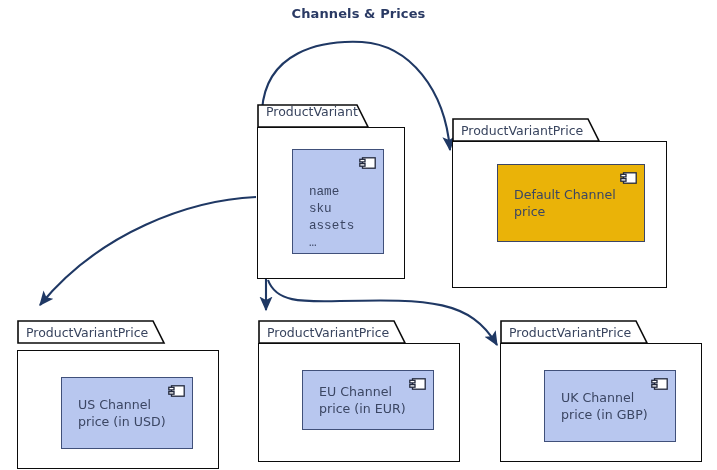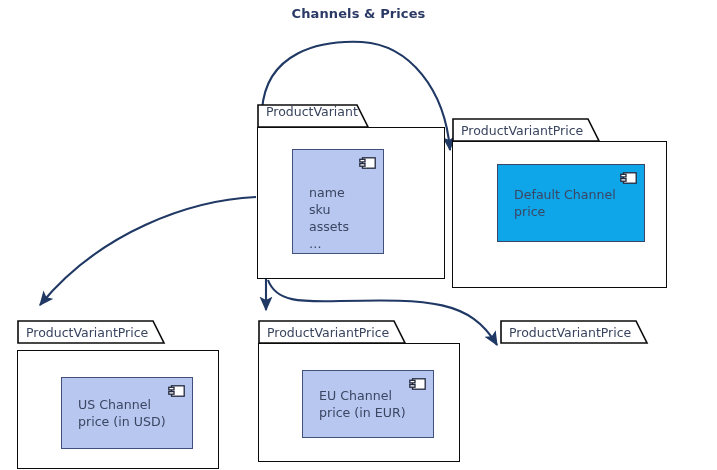--- a/index.html
+++ b/index.html
@@ -82,21 +82,21 @@
   }
 
   
   .component {
     position: absolute;
     box-sizing: border-box;
     border: 1.6px solid #40507a;
     background: #b8c7ef;
   }
   .component.gray {
-    background: #0ea5e9;
+    background: #eab308;
     border-color: #3b4566;
     padding-left: 24px;
   }
   .component .comp-text {
     position: absolute;
     left: 16px;
     top: 50%;
     transform: translateY(-50%);
     font-size: 12.6px;
     line-height: 17px;
@@ -138,21 +138,21 @@
     <path d="M 268,280 C 276,302 300,302 340,301 C 430,299 470,300 497,345" fill="none" stroke="#1f3864" stroke-width="2.1" marker-end="url(#ah)"></path>
   </svg>
 
   <div class="package" style="left:257px; top:104px; width:160px; height:175px;">
     <svg class="pkg-tab-svg" width="112" height="24" viewBox="0 0 112 24">
       <path d="M1,23 L1,1 L100,1 L111,23 Z" fill="#ffffff" stroke="#0b0b0b" stroke-width="1.6"></path>
     </svg>
     <div class="pkg-tab" style="width:112px; height:15px; background:transparent;">
       <div class="pkg-tab-label">ProductVariant</div>
     </div>
-    <div class="pkg-body" style="top:23px; width:188px; height:152px;">
+    <div class="pkg-body" style="top:23px; width:148px; height:152px;font-family:Liberation Mono, monospace;">
       <div class="component attrs" style="left:34px; top:21px; width:92px; height:105px;">
         <svg class="comp-icon" viewBox="0 0 17 12" xmlns="http://www.w3.org/2000/svg">
           <rect x="3.5" y="0.8" width="12.7" height="10.4" fill="#ffffff" stroke="#23293d" stroke-width="1.3"></rect>
           <rect x="0.8" y="2.3" width="5.2" height="2.6" fill="#ffffff" stroke="#23293d" stroke-width="1.3"></rect>
           <rect x="0.8" y="6.6" width="5.2" height="2.6" fill="#ffffff" stroke="#23293d" stroke-width="1.3"></rect>
         </svg>
         <div class="comp-text">name
 sku
 assets
 …</div>
@@ -201,34 +201,45 @@
   </div>
 
   <div class="package" style="left:258px; top:320px; width:202px; height:142px;">
     <svg class="pkg-tab-svg" width="148" height="24" viewBox="0 0 148 24">
       <path d="M1,23 L1,1 L136,1 L147,23 Z" fill="#ffffff" stroke="#0b0b0b" stroke-width="1.6"></path>
     </svg>
     <div class="pkg-tab" style="width:148px; height:24px; background:transparent;">
       <div class="pkg-tab-label">ProductVariantPrice</div>
     </div>
     <div class="pkg-body" style="top:23px; width:202px; height:119px;">
-      <div class="component" style="left:43px; top:26px; width:132px; height:68px;">
+      <div class="component" style="left:43px; top:26px; width:132px; height:60px;">
         <svg class="comp-icon" viewBox="0 0 17 12" xmlns="http://www.w3.org/2000/svg">
           <rect x="3.5" y="0.8" width="12.7" height="10.4" fill="#ffffff" stroke="#23293d" stroke-width="1.3"></rect>
           <rect x="0.8" y="2.3" width="5.2" height="2.6" fill="#ffffff" stroke="#23293d" stroke-width="1.3"></rect>
           <rect x="0.8" y="6.6" width="5.2" height="2.6" fill="#ffffff" stroke="#23293d" stroke-width="1.3"></rect>
         </svg>
         <div class="comp-text">EU Channel
 price (in EUR)</div>
       </div>
     </div>
   </div>
 
   <div class="package" style="left:500px; top:320px; width:202px; height:142px;">
     <svg class="pkg-tab-svg" width="148" height="24" viewBox="0 0 148 24">
       <path d="M1,23 L1,1 L136,1 L147,23 Z" fill="#ffffff" stroke="#0b0b0b" stroke-width="1.6"></path>
     </svg>
     <div class="pkg-tab" style="width:148px; height:24px; background:transparent;">
       <div class="pkg-tab-label">ProductVariantPrice</div>
     </div>
+    <div class="pkg-body" style="top:23px; width:202px; height:119px;">
+      <div class="component" style="left:43px; top:26px; width:132px; height:72px;">
+        <svg class="comp-icon" viewBox="0 0 17 12" xmlns="http://www.w3.org/2000/svg">
+          <rect x="3.5" y="0.8" width="12.7" height="10.4" fill="#ffffff" stroke="#23293d" stroke-width="1.3"></rect>
+          <rect x="0.8" y="2.3" width="5.2" height="2.6" fill="#ffffff" stroke="#23293d" stroke-width="1.3"></rect>
+          <rect x="0.8" y="6.6" width="5.2" height="2.6" fill="#ffffff" stroke="#23293d" stroke-width="1.3"></rect>
+        </svg>
+        <div class="comp-text">UK Channel
+price (in GBP)</div>
+      </div>
+    </div>
   </div>
 
 </div>
 
 </body></html>

